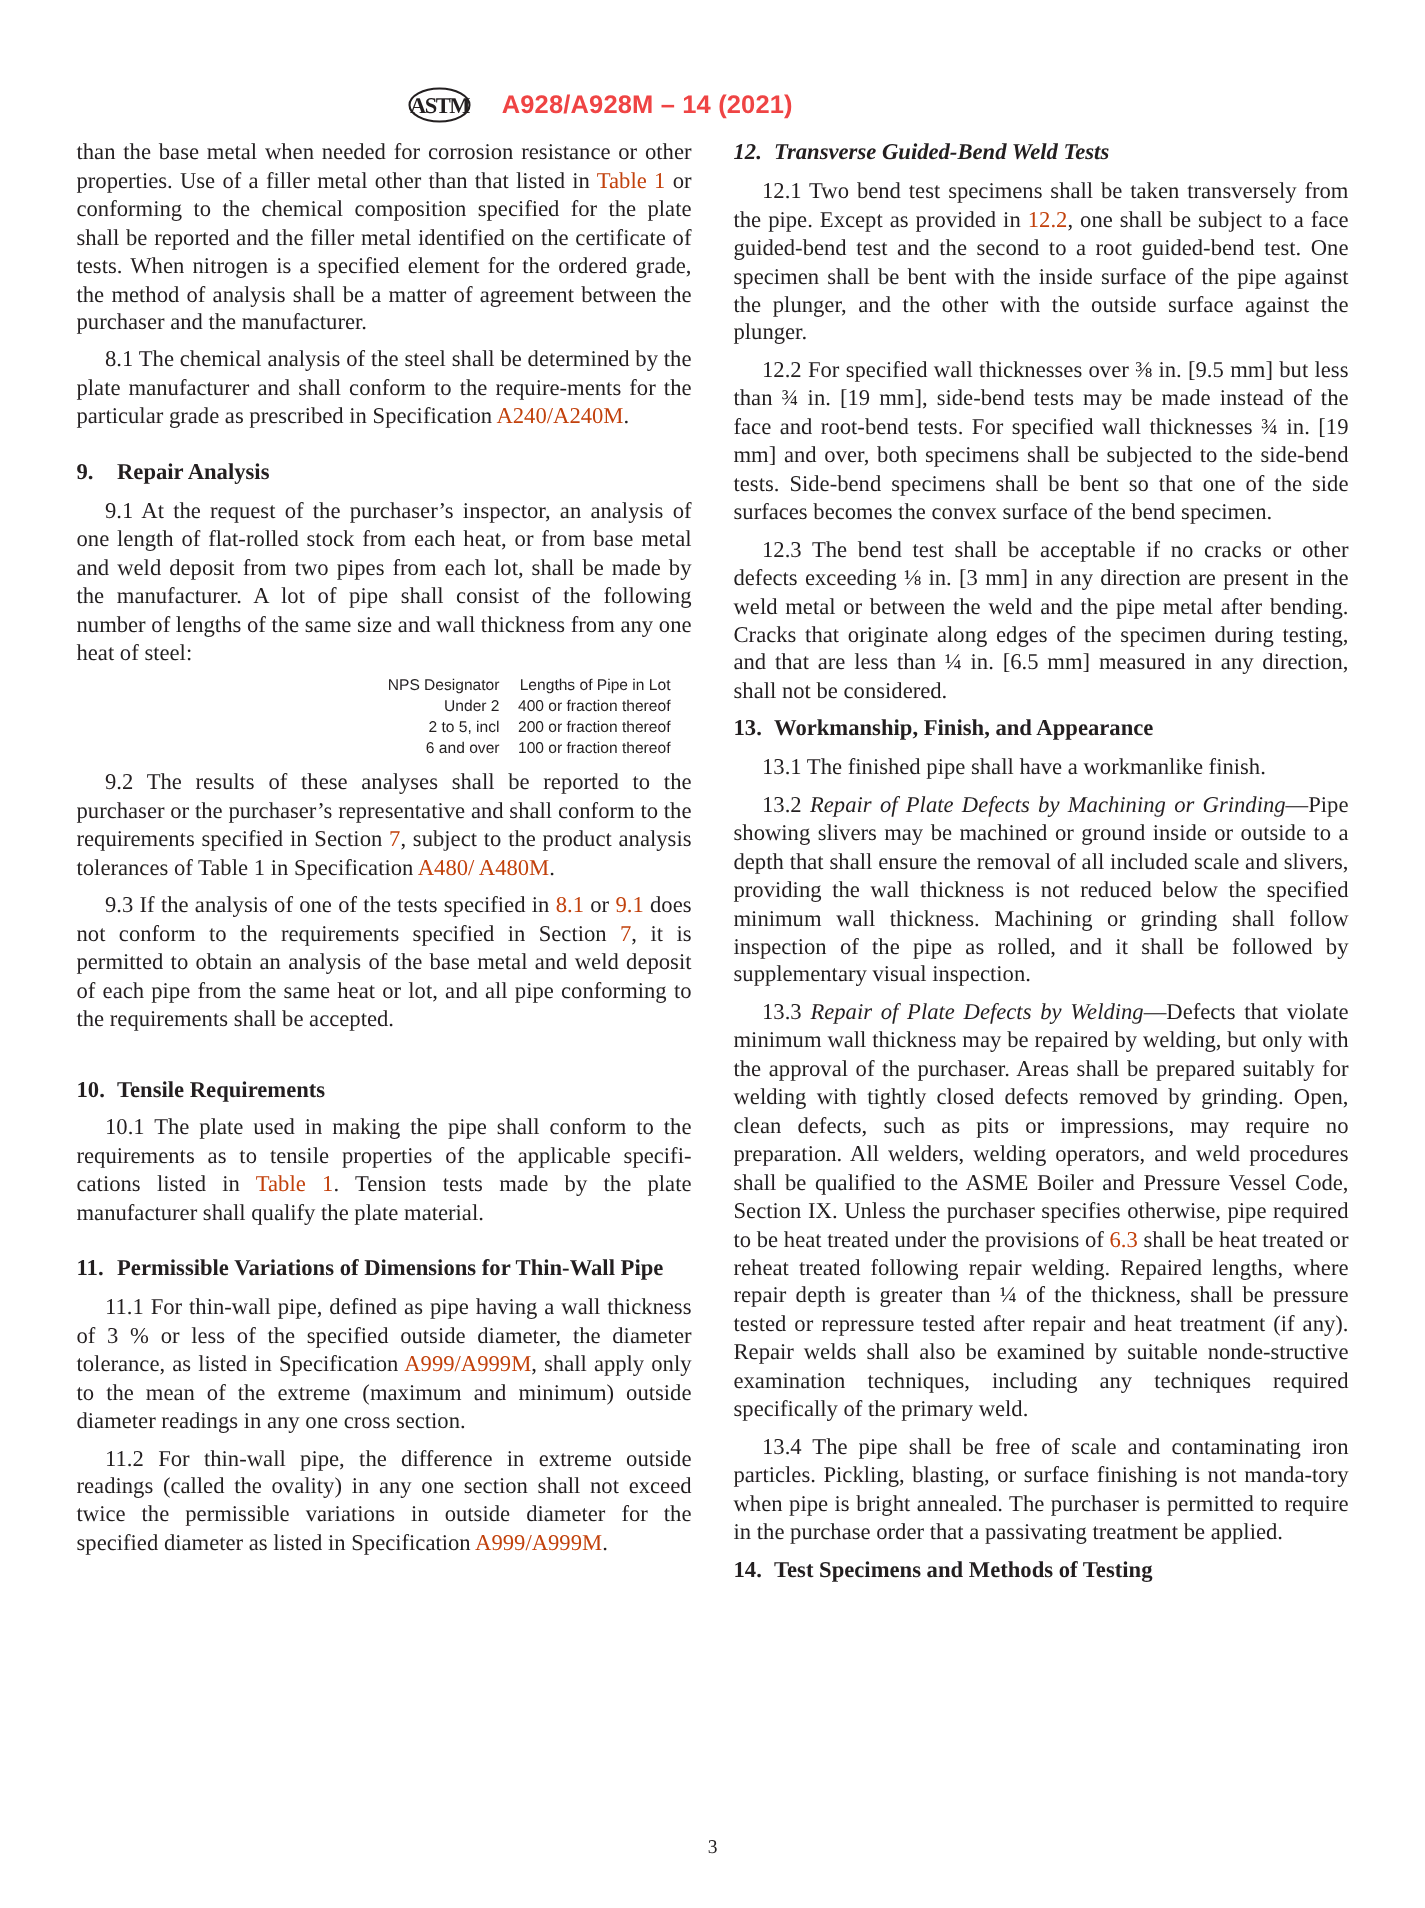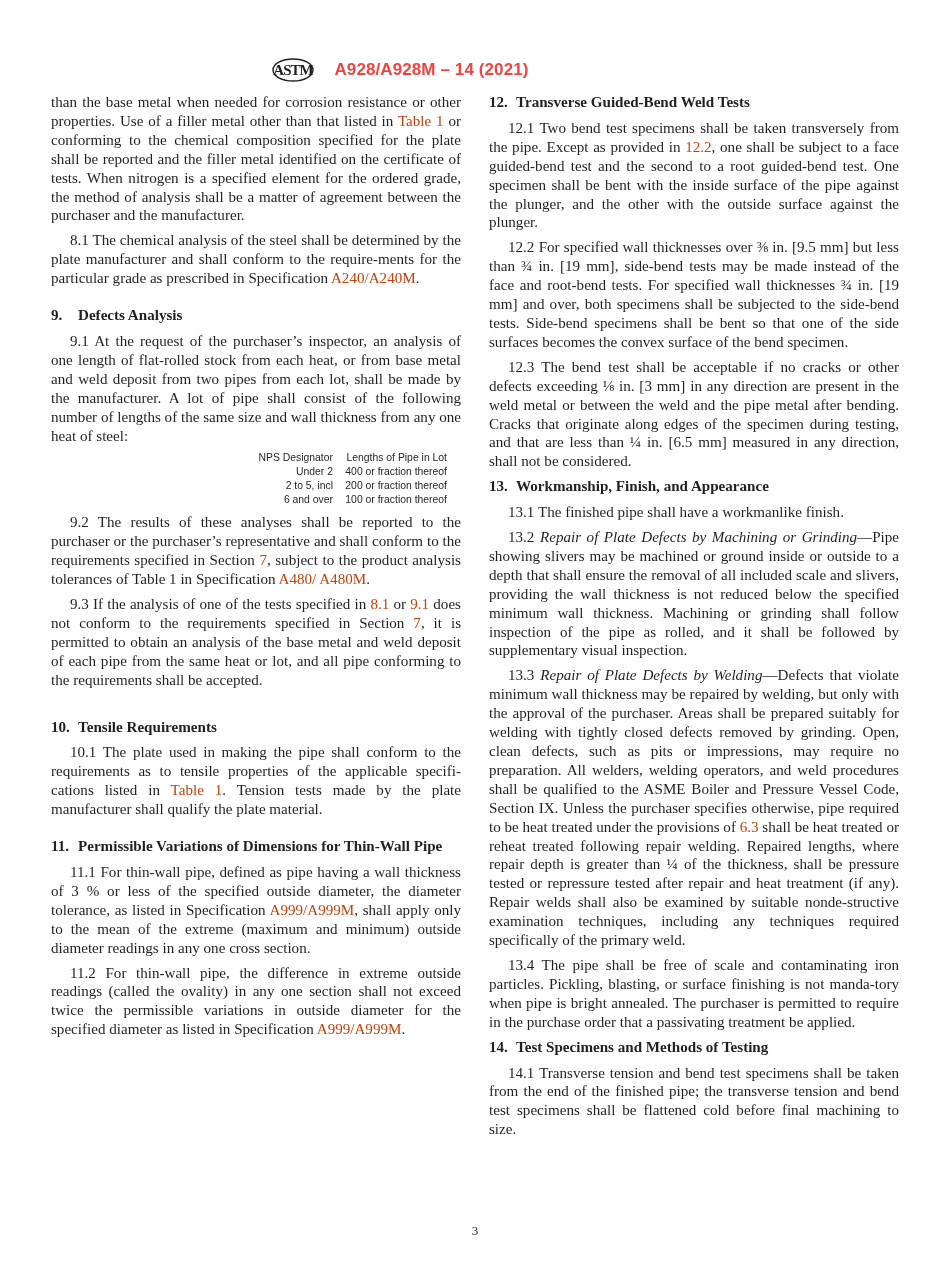--- a/index.html
+++ b/index.html
@@ -22,21 +22,21 @@
 
   p.para { text-align: justify; text-indent: 19px; margin-bottom: 6px; hyphens: manual; }
   p.para.noindent { text-indent: 0; }
   h2.sec {
     font-weight: bold; font-size: 15.1px; line-height: 18.9px;
     margin-top: 14px; margin-bottom: 7px;
     padding-left: 27px; text-indent: -27px;
   }
   h2.sec .num { display: inline-block; width: 27px; text-indent: 0; }
   .col-right h2.sec { margin-top: 4px; }
-  .col-right h2.sec.first { margin-top: 0; }
+  .col-right h2.sec.first { margin-top: 0; font-style: italic; }
 
   .link { color: #c2410c; }
   em { font-style: italic; }
 
   table.lots {
     width: 394px; margin: 4px 0 6px 2px;
     font-family: "Liberation Sans", "DejaVu Sans", sans-serif;
     font-size: 10.4px; line-height: 14px; border-collapse: collapse;
   }
   table.lots td, table.lots th { font-weight: normal; text-align: right; padding: 0; }
@@ -63,21 +63,21 @@
 <div class="col col-left">
   <p class="para noindent">
     <span>than the base metal when needed for corrosion resistance or other properties. Use of a filler metal other than that listed in </span><a class="link">Table 1</a><span> or conforming to the chemical composition specified for the plate shall be reported and the filler metal identified on the certificate of tests. When nitrogen is a specified element for the ordered grade, the method of analysis shall be a matter of agreement between the purchaser and the manufacturer.</span>
   </p>
 
   <p class="para">
     <span>8.1 The chemical analysis of the steel shall be determined by the plate manufacturer and shall conform to the require-ments for the particular grade as prescribed in Specification </span><a class="link">A240/A240M</a><span>.</span>
   </p>
 
   <h2 class="sec" style="margin-top:18px">
-    <span class="num">9.</span><span>Defects Analysis</span>
+    <span class="num">9.</span><span>Repair Analysis</span>
   </h2>
   <p class="para">9.1 At the request of the purchaser’s inspector, an analysis of one length of flat-rolled stock from each heat, or from base metal and weld deposit from two pipes from each lot, shall be made by the manufacturer. A lot of pipe shall consist of the following number of lengths of the same size and wall thickness from any one heat of steel:</p>
 
   <table class="lots">
     <tbody>
         <tr>
       <th>NPS Designator</th>
       <th class="c2">Lengths of Pipe in Lot</th>
     </tr>
     <tr>
@@ -138,16 +138,15 @@
     <span>13.2</span> <em>Repair of Plate Defects by Machining or Grinding</em><span>—Pipe showing slivers may be machined or ground inside or outside to a depth that shall ensure the removal of all included scale and slivers, providing the wall thickness is not reduced below the specified minimum wall thickness. Machining or grinding shall follow inspection of the pipe as rolled, and it shall be followed by supplementary visual inspection.</span>
   </p>
   <p class="para">
     <span>13.3</span> <em>Repair of Plate Defects by Welding</em><span>—Defects that violate minimum wall thickness may be repaired by welding, but only with the approval of the purchaser. Areas shall be prepared suitably for welding with tightly closed defects removed by grinding. Open, clean defects, such as pits or impressions, may require no preparation. All welders, welding operators, and weld procedures shall be qualified to the ASME Boiler and Pressure Vessel Code, Section IX. Unless the purchaser specifies otherwise, pipe required to be heat treated under the provisions of </span><a class="link">6.3</a><span> shall be heat treated or reheat treated following repair welding. Repaired lengths, where repair depth is greater than ¼ of the thickness, shall be pressure tested or repressure tested after repair and heat treatment (if any). Repair welds shall also be examined by suitable nonde-structive examination techniques, including any techniques required specifically of the primary weld.</span>
   </p>
   <p class="para">13.4 The pipe shall be free of scale and contaminating iron particles. Pickling, blasting, or surface finishing is not manda-tory when pipe is bright annealed. The purchaser is permitted to require in the purchase order that a passivating treatment be applied.</p>
 
   <h2 class="sec">
     <span class="num">14.</span><span>Test Specimens and Methods of Testing</span>
   </h2>
-  <p class="para">14.1 Transverse tension and bend test specimens shall be taken from the end of the finished pipe; the transverse tension and bend test specimens shall be flattened cold before final machining to size.</p>
 </div>
 
 <div class="page-num">3</div>
 
 </body></html>

